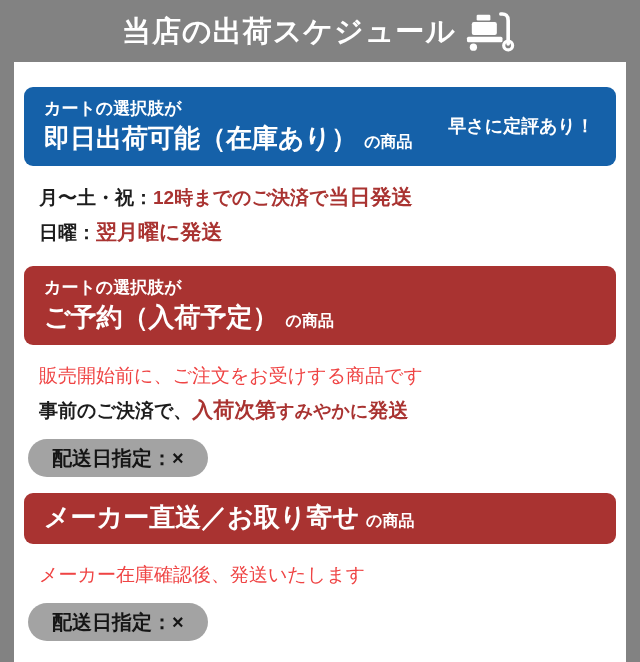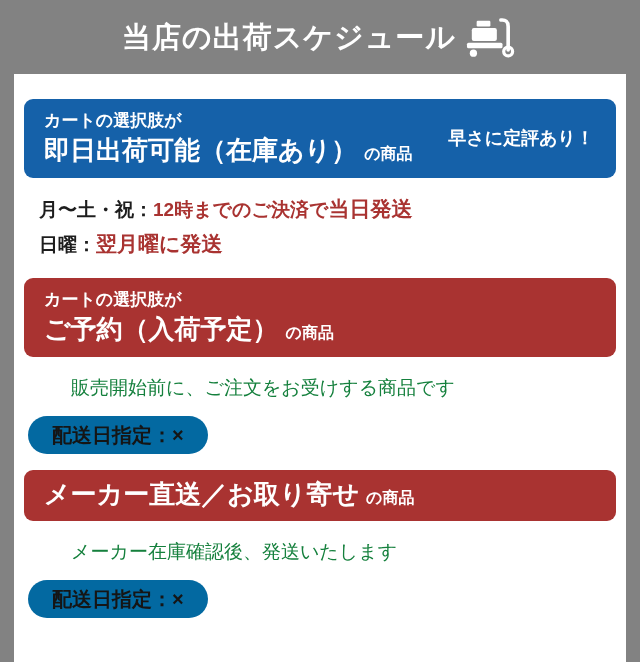--- a/index.html
+++ b/index.html
@@ -3,21 +3,21 @@
 <meta charset="utf-8">
 <style>
   html,body{margin:0;padding:0;}
   body{
     width:640px;height:662px;
     background:#828282;
     font-family:"Liberation Sans","DejaVu Sans",sans-serif;
     -webkit-font-smoothing:antialiased;
   }
   .frame{width:640px;height:662px;box-sizing:border-box;padding:0 14px 12px;}
-  .header{height:74px;display:flex;align-items:center;justify-content:center;gap:10px;}
+  .header{height:62px;display:flex;align-items:center;justify-content:center;gap:10px;}
   .header-title{color:#ffffff;font-size:29px;font-weight:bold;letter-spacing:1px;line-height:1;}
   .header-icon{display:flex;align-items:center;}
   .content{
     background:#ffffff;height:600px;box-sizing:border-box;
     padding:25px 10px 0;overflow:hidden;
   }
   .banner{
     border-radius:9px;color:#ffffff;
     padding:10px 20px 12px;
     display:flex;align-items:center;box-sizing:border-box;
@@ -27,28 +27,28 @@
   .banner-left{flex:1;}
   .banner-top{font-size:17px;font-weight:bold;line-height:1.45;}
   .banner-mainline{line-height:1.25;white-space:nowrap;}
   .banner-main{font-size:26px;font-weight:bold;}
   .banner-suffix{font-size:16px;font-weight:bold;margin-left:7px;}
   .banner-note{font-size:18px;font-weight:bold;padding-right:2px;white-space:nowrap;}
   .banner-single{padding:8px 20px 10px;}
   .body-block{margin:14px 0 0 15px;}
   .tline{line-height:33px;white-space:nowrap;}
   .t-label{font-size:19px;font-weight:bold;color:#1d1d1d;}
-  .t-regular{font-size:19px;color:#15803d;margin-left:32px;}
+  .t-regular{font-size:19px;color:#ef4444;}
   .t-red-mid{font-size:19px;font-weight:bold;color:#a93331;}
   .t-red-em{font-size:21px;font-weight:bold;color:#a93331;}
   .t-red-small{font-size:18px;font-weight:bold;color:#a93331;}
   .t-red-tail{font-size:20px;font-weight:bold;color:#a93331;}
   .badge{
     display:inline-block;margin:11px 0 0 4px;
-    background:#0369a1;border-radius:20px;
+    background:#a3a3a3;border-radius:20px;
     padding:7px 24px;font-size:20px;font-weight:bold;color:#151515;
     line-height:1.2;
   }
   .mt-banner{margin-top:16px;}
 </style>
 </head>
 <body>
 
 <div class="frame">
 
@@ -97,20 +97,23 @@
         <div class="banner-mainline">
           <span class="banner-main">ご予約（入荷予定）</span><span class="banner-suffix">の商品</span>
         </div>
       </div>
     </div>
 
     <div class="body-block">
       <div class="tline">
         <span class="t-regular">販売開始前に、ご注文をお受けする商品です</span>
       </div>
+      <div class="tline">
+        <span class="t-label">事前のご決済で、</span><span class="t-red-em">入荷次第</span><span class="t-red-small">すみやかに</span><span class="t-red-tail">発送</span>
+      </div>
     </div>
 
     <div class="badge">配送日指定：×</div>
 
     
     <div class="banner banner-red banner-single mt-banner">
       <div class="banner-left">
         <div class="banner-mainline">
           <span class="banner-main">メーカー直送／お取り寄せ</span><span class="banner-suffix">の商品</span>
         </div>

